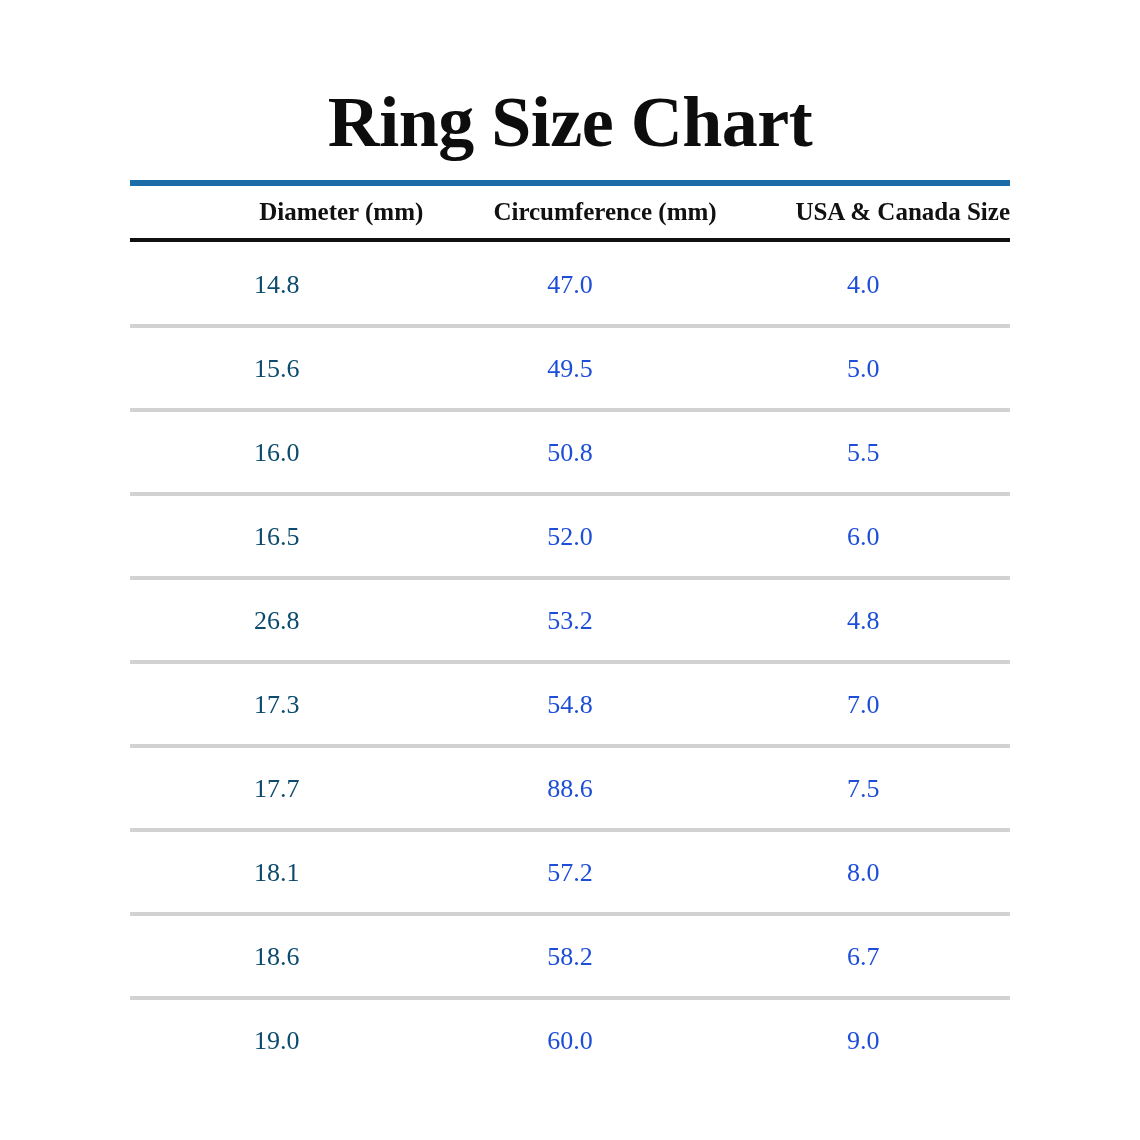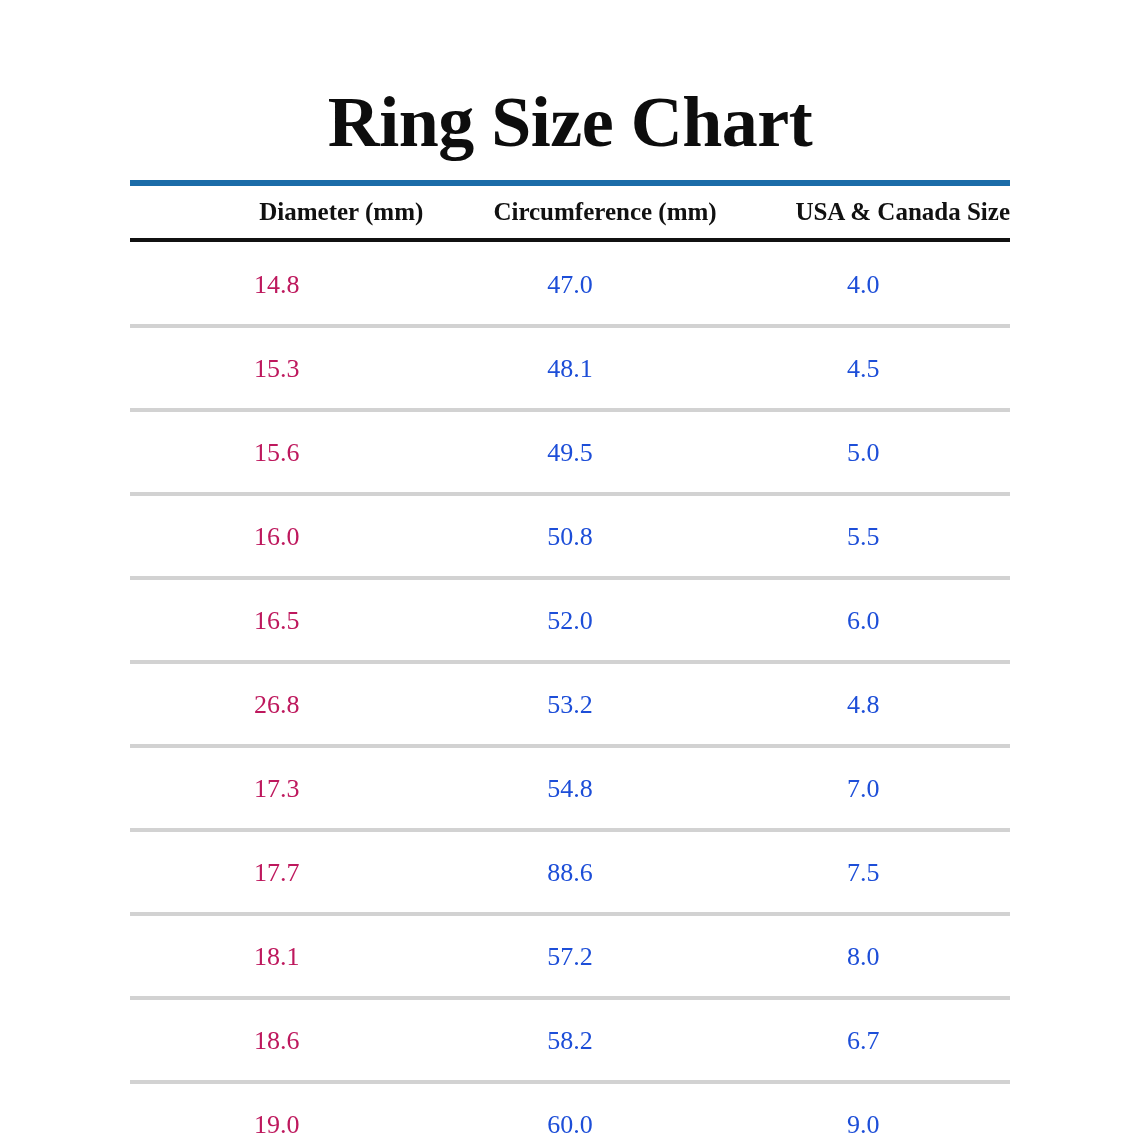--- a/index.html
+++ b/index.html
@@ -59,21 +59,21 @@
     text-align: center;
     font-size: 26px;
     font-family: "Liberation Serif", serif;
     padding: 26px 0 24px 0;
     border-bottom: 4px solid #d2d2d2;
   }
   tbody tr:first-child td {
     padding-top: 28px;
   }
   td.col-diameter {
-    color: #be185d;
+    color: #0c4a6e;
   }
   td.col-circumference,
   td.col-size {
     color: #1d4ed8;
   }
   tbody tr:last-child td {
     border-bottom: none;
   }
 </style>
 </head>
@@ -92,25 +92,20 @@
           <th>Diameter (mm)</th>
           <th>Circumference (mm)</th>
           <th>USA &amp; Canada Size</th>
         </tr>
       </thead>
       <tbody>
         <tr>
           <td class="col-diameter">14.8</td>
           <td class="col-circumference">47.0</td>
           <td class="col-size">4.0</td>
-        </tr>
-        <tr>
-          <td class="col-diameter">15.3</td>
-          <td class="col-circumference">48.1</td>
-          <td class="col-size">4.5</td>
         </tr>
         <tr>
           <td class="col-diameter">15.6</td>
           <td class="col-circumference">49.5</td>
           <td class="col-size">5.0</td>
         </tr>
         <tr>
           <td class="col-diameter">16.0</td>
           <td class="col-circumference">50.8</td>
           <td class="col-size">5.5</td>

